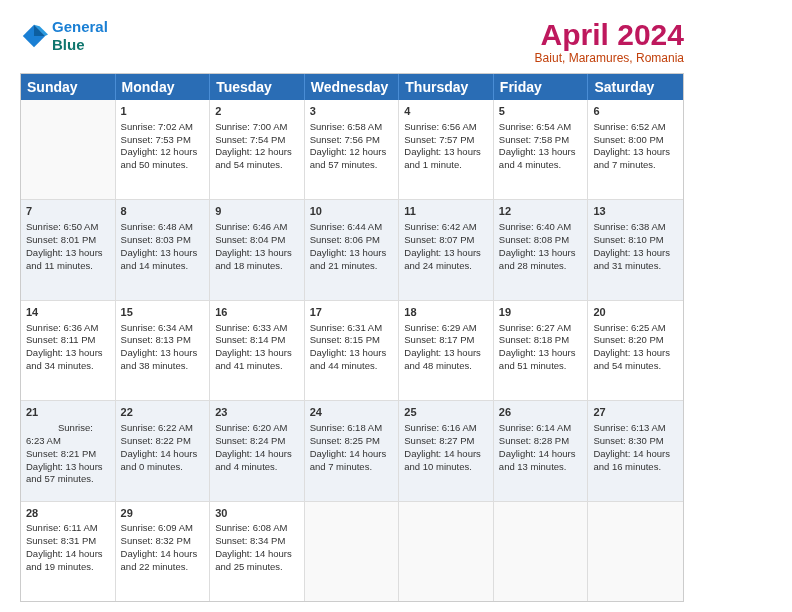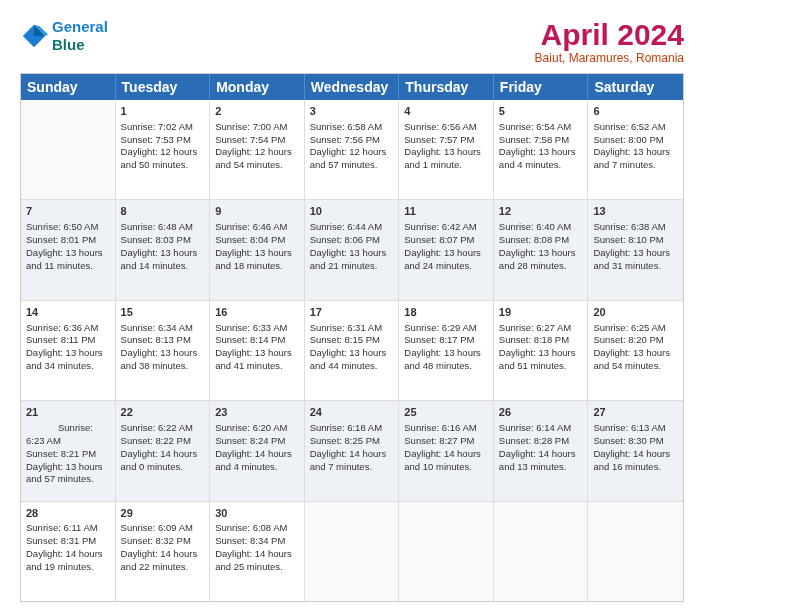--- a/index.html
+++ b/index.html
@@ -126,22 +126,22 @@
     </div>
     <div class="title-block">
       <div class="main-title">April 2024</div>
       <div class="subtitle">Baiut, Maramures, Romania</div>
     </div>
   </div>
 
   <div class="calendar">
     <div class="cal-header">
     <div class="cal-header-cell">Sunday</div>
+        <div class="cal-header-cell">Monday</div>
         <div class="cal-header-cell">Tuesday</div>
-        <div class="cal-header-cell">Monday</div>
         <div class="cal-header-cell">Wednesday</div>
         <div class="cal-header-cell">Thursday</div>
         <div class="cal-header-cell">Friday</div>
         <div class="cal-header-cell">Saturday</div>
       </div>
     <div class="cal-body">
     <div class="cal-row">
           <div class="cal-cell empty"></div>
           <div class="cal-cell"><span class="day-num">1</span><span style="white-space: pre-line;">Sunrise: 7:02 AM
 Sunset: 7:53 PM

